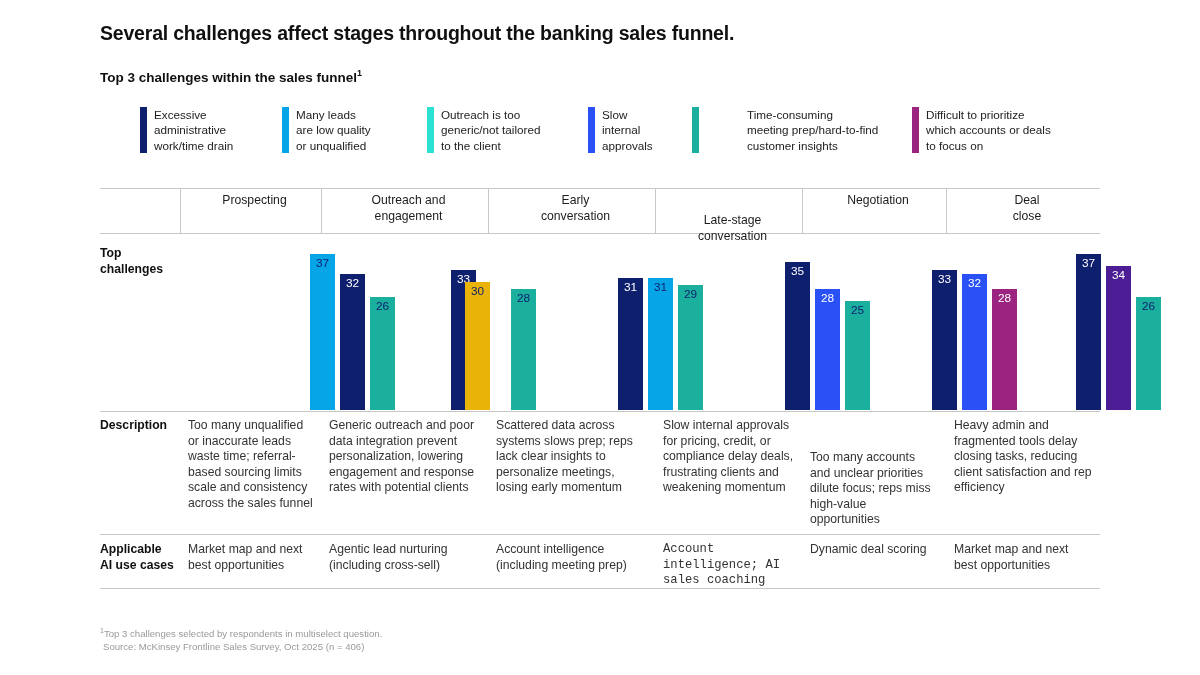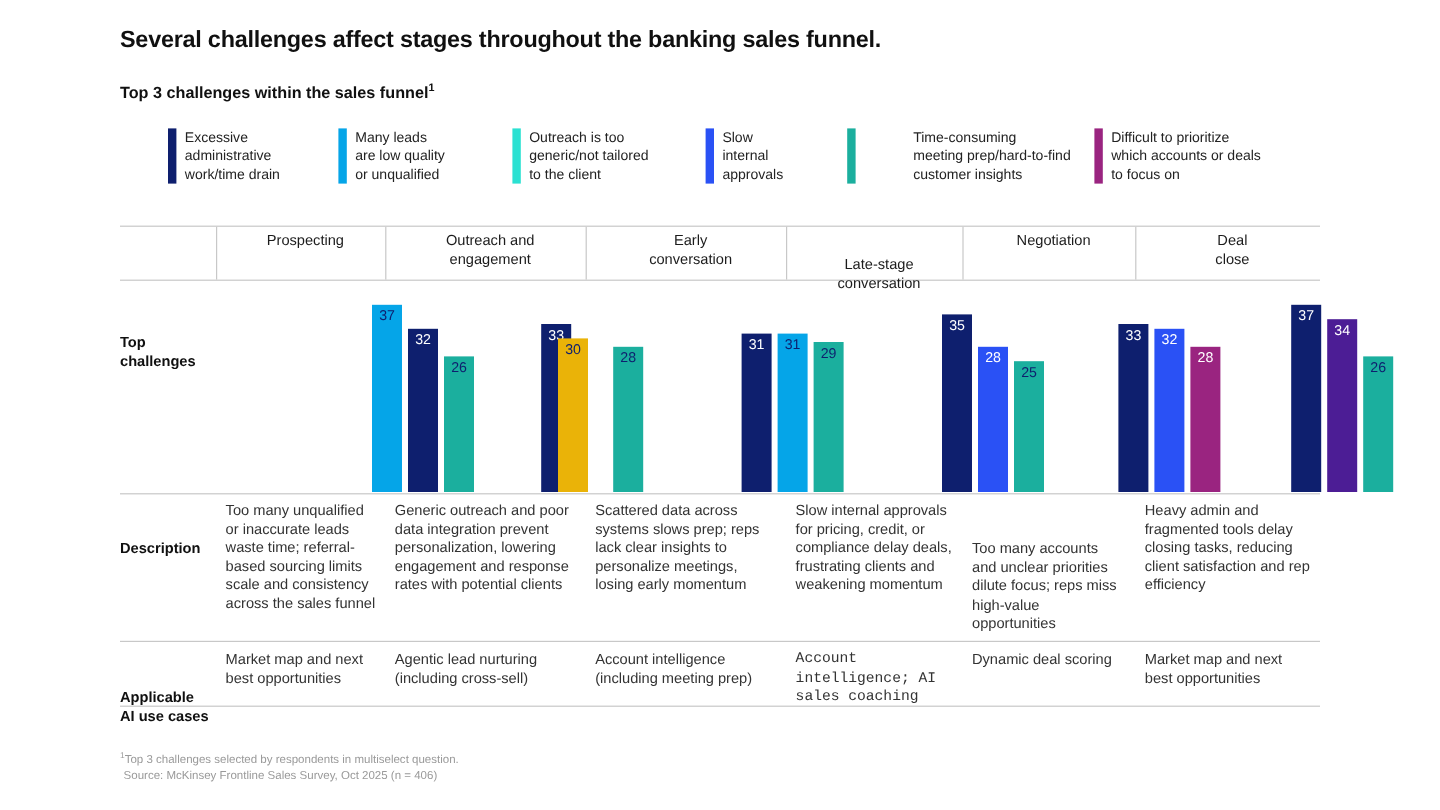--- a/index.html
+++ b/index.html
@@ -45,21 +45,21 @@
 
   .colhead {
     position: absolute; top: 193px;
     font-size: 12.2px; line-height: 15.5px; color: #1c1c1c;
     text-align: center; white-space: pre-line;
   }
 
   .rowlabel {
     position: absolute; left: 100px;
     font-size: 12.2px; line-height: 15.5px; font-weight: 700;
-    color: #101010; white-space: pre-line; width: 80px; margin-top: 32px;
+    color: #101010; white-space: pre-line; width: 80px;
   }
 
   
   .chart { position: absolute; left: 100px; top: 238px; width: 1000px; height: 172px; }
   .bargroup { position: absolute; bottom: 0; height: 172px; }
   .bar {
     position: absolute; bottom: 0; width: 25px;
     display: block;
   }
   .barval {
@@ -110,21 +110,21 @@
         <span class="legend-label">Outreach is too
 generic/not tailored
 to the client</span>
       </div>
       <div class="legend-item" style="left: 448px;">
         <span class="legend-swatch" style="background: rgb(42, 81, 245);"></span>
         <span class="legend-label">Slow
 internal
 approvals</span>
       </div>
-      <div class="legend-item" style="left: 566px; gap: 48px;">
+      <div class="legend-item" style="left: 552px; gap: 48px;">
         <span class="legend-swatch" style="background: rgb(27, 175, 158);"></span>
         <span class="legend-label">Time-consuming
 meeting prep/hard-to-find
 customer insights</span>
       </div>
       <div class="legend-item" style="left: 772px;">
         <span class="legend-swatch" style="background: rgb(154, 36, 128);"></span>
         <span class="legend-label">Difficult to prioritize
 which accounts or deals
 to focus on</span>

